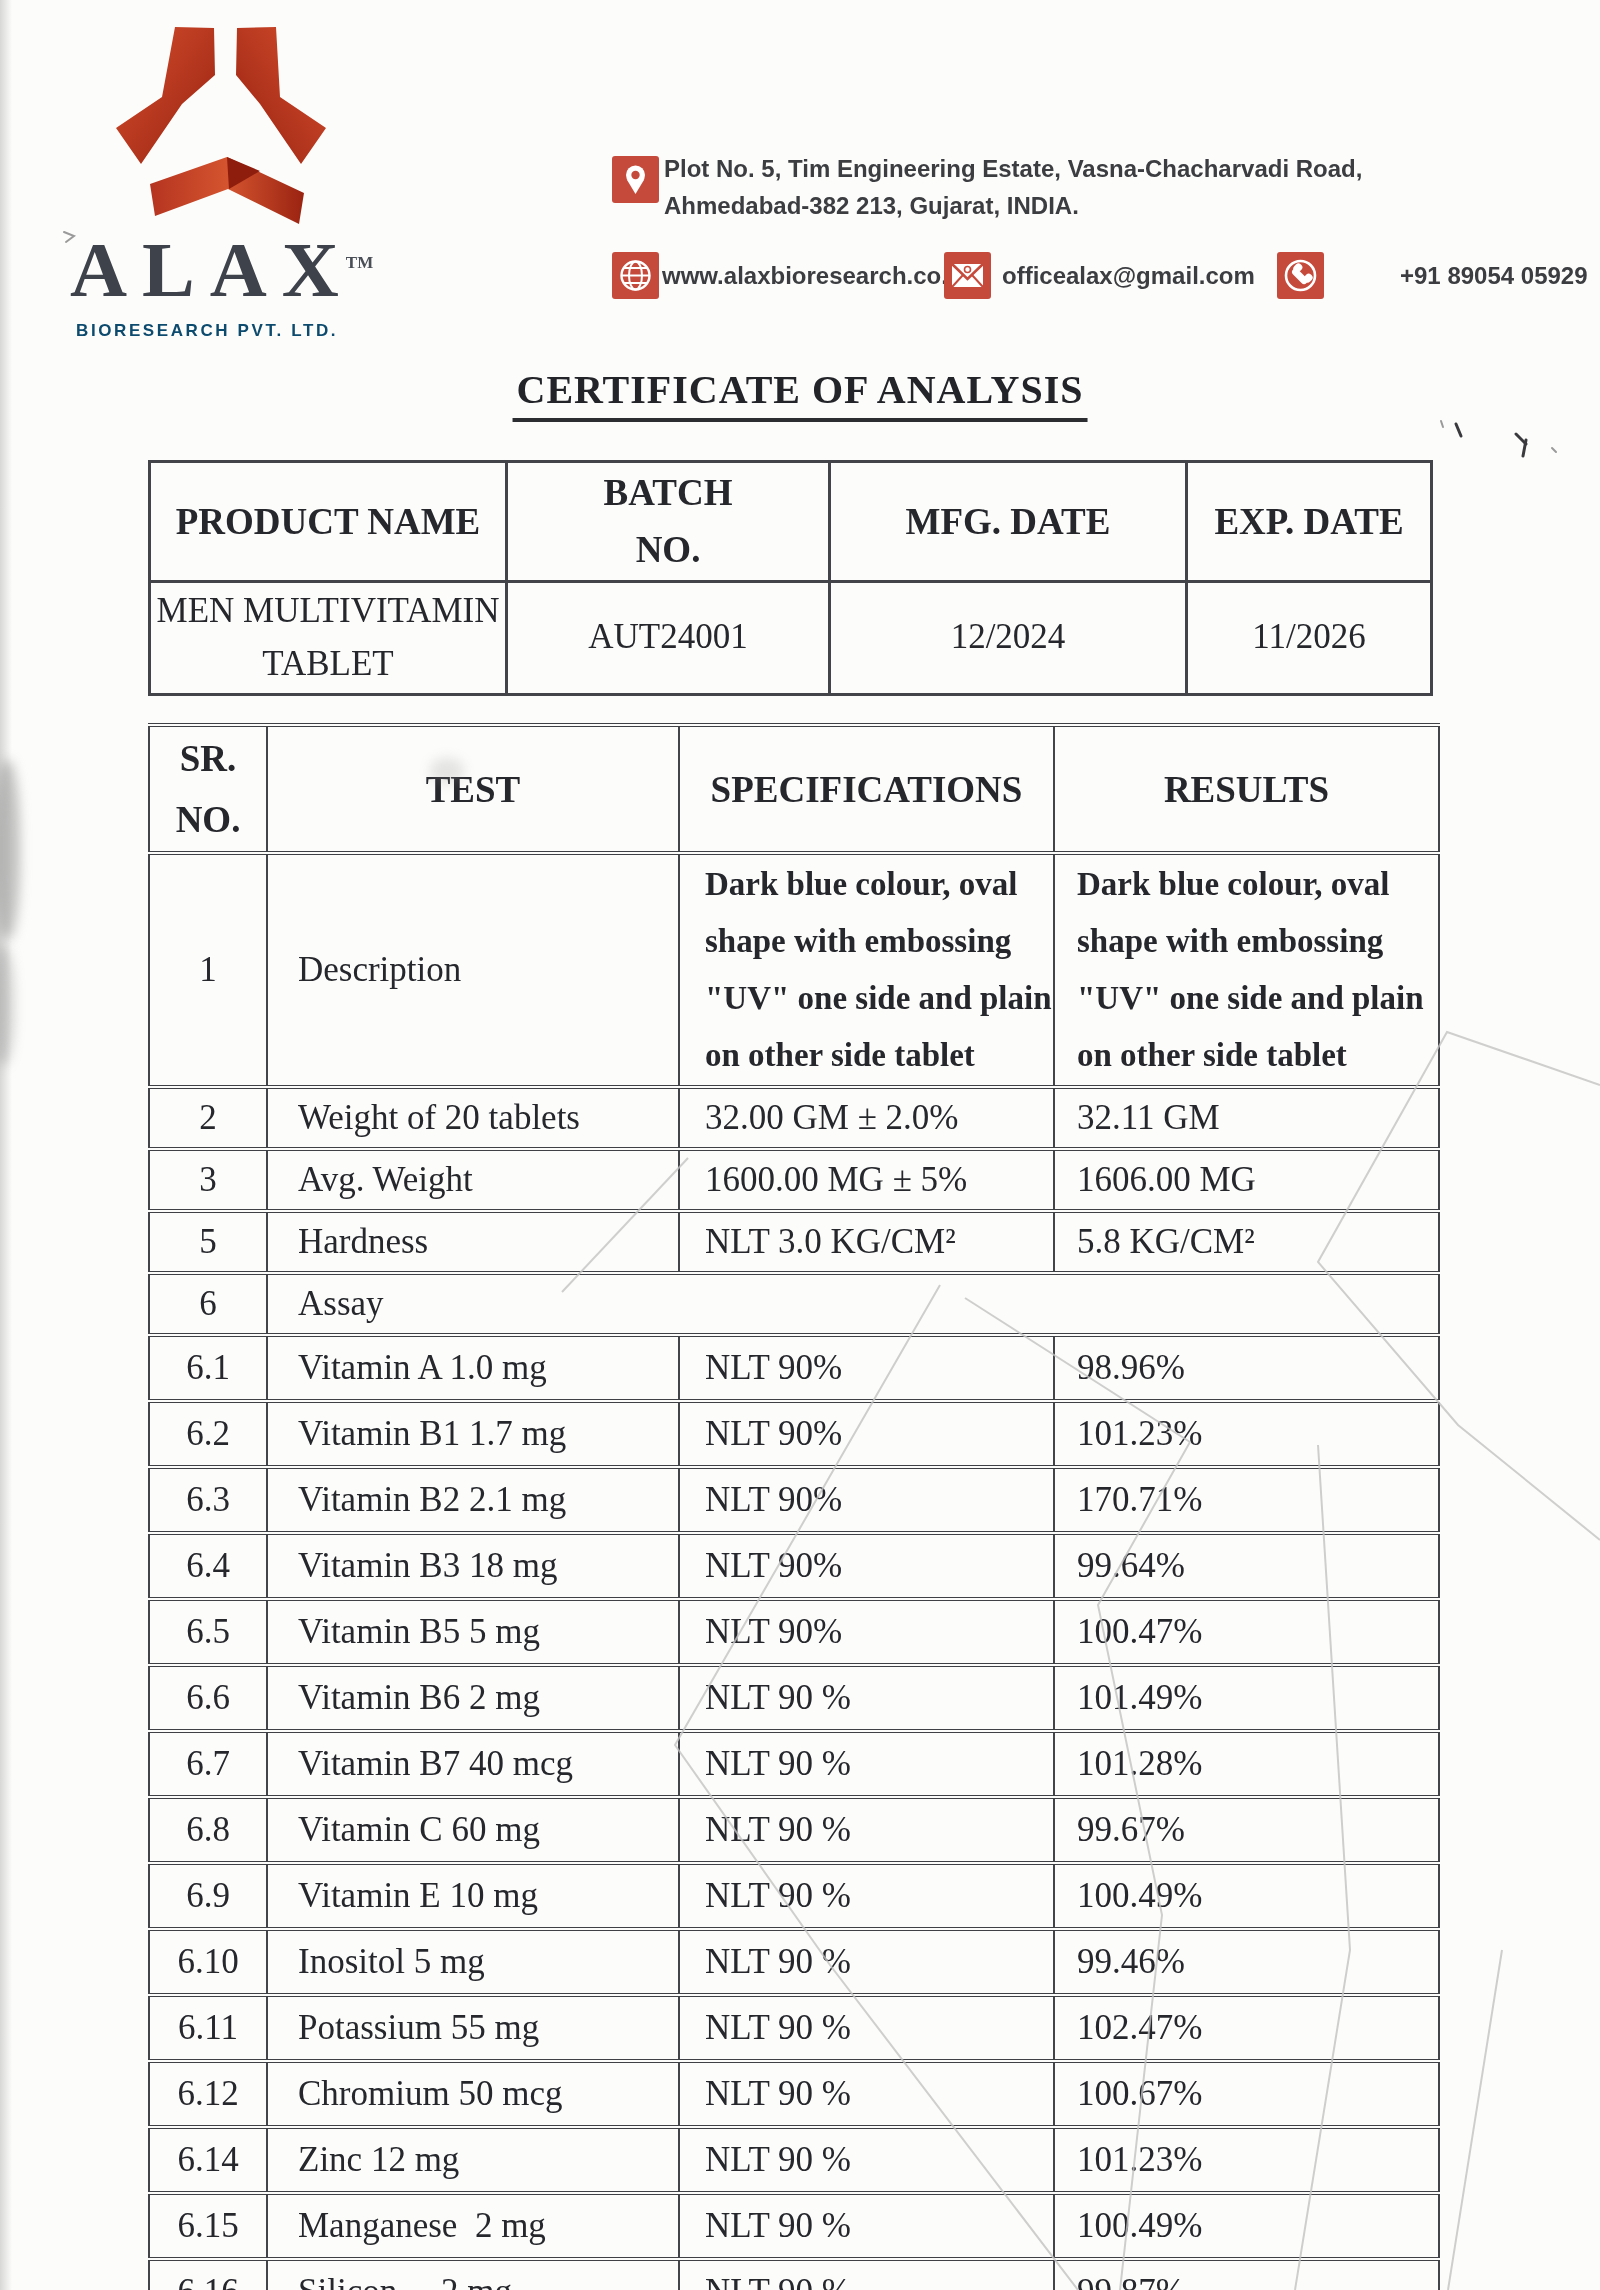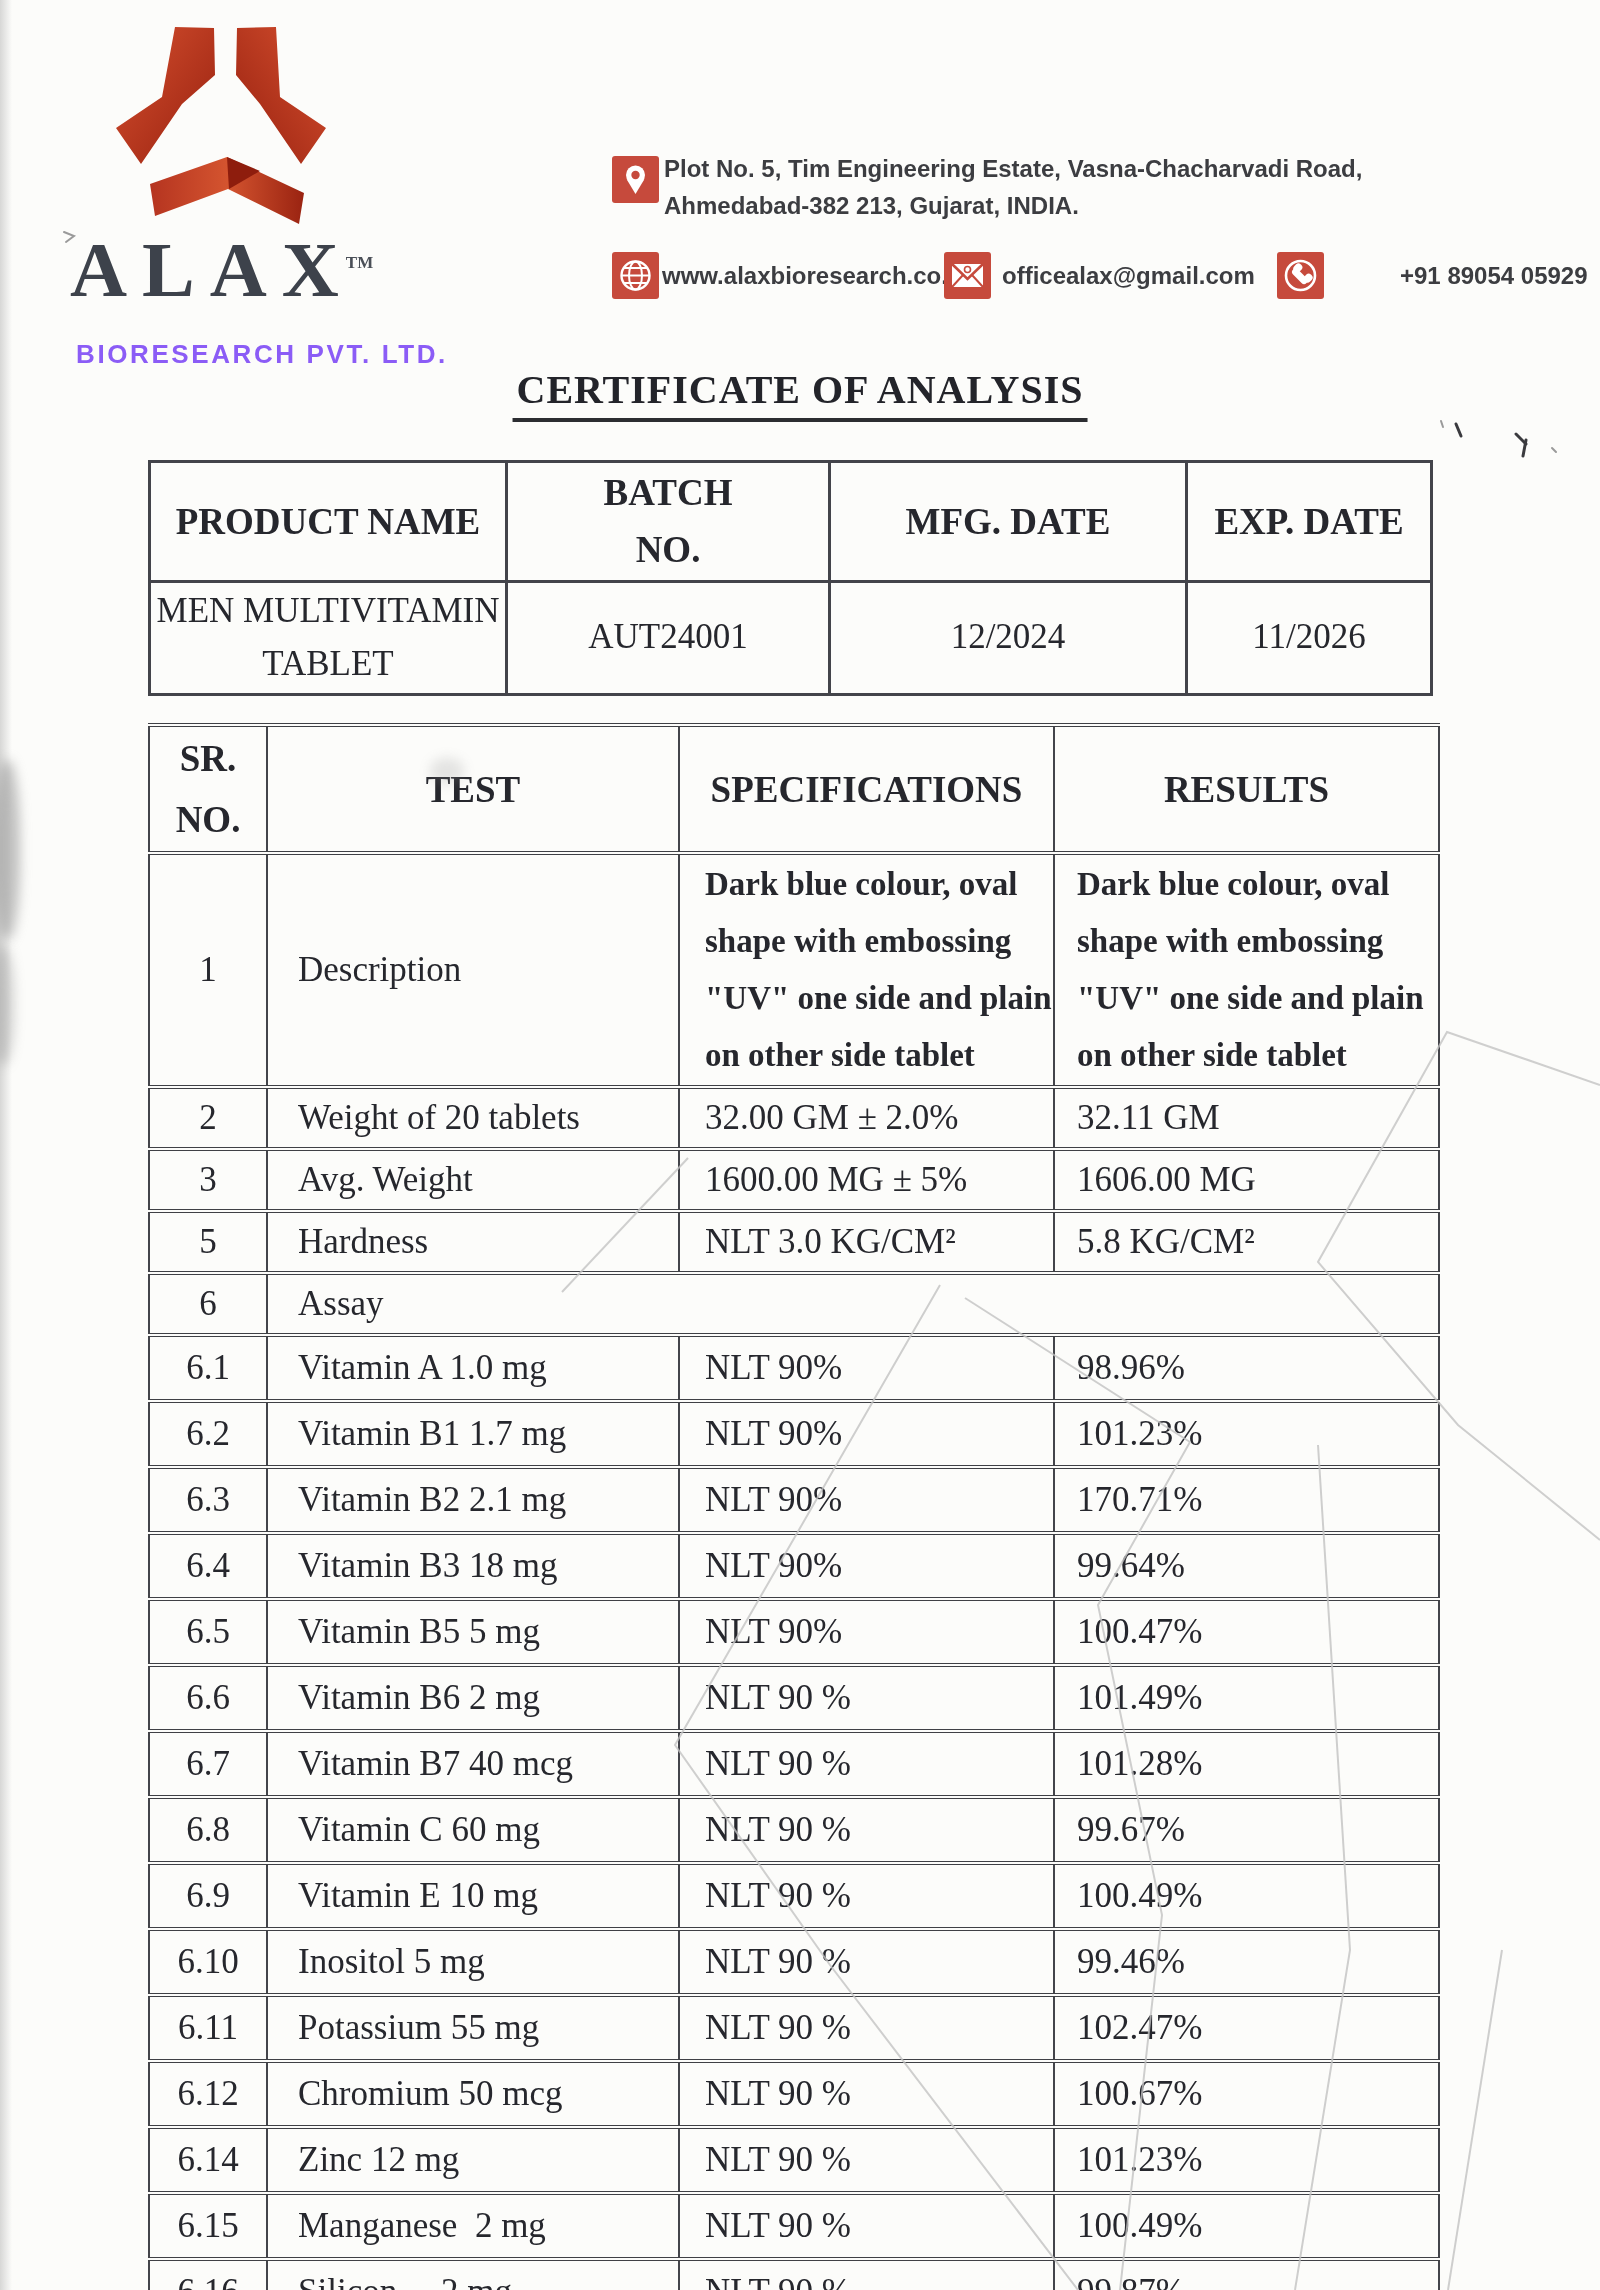--- a/index.html
+++ b/index.html
@@ -10,23 +10,23 @@
   }
   
   .logo-svg{position:absolute;left:100px;top:18px;width:242px;height:212px;}
   .logo-word{
     position:absolute;left:70px;top:230px;width:320px;
     font-family:"Liberation Serif",serif;font-size:79px;font-weight:700;
     letter-spacing:15px;color:#3d424b;line-height:1;white-space:nowrap;
   }
   .logo-word .tm{font-size:17px;letter-spacing:0;vertical-align:28px;margin-left:-8px;color:#4a4f57;}
   .logo-sub{
-    position:absolute;left:76px;top:339px;
-    font-family:"Liberation Sans",sans-serif;font-size:26px;font-weight:bold;
-    letter-spacing:2.6px;color:#8b5cf6;white-space:nowrap;
+    position:absolute;left:76px;top:321px;
+    font-family:"Liberation Sans",sans-serif;font-size:17px;font-weight:bold;
+    letter-spacing:2.6px;color:#0c4a6e;white-space:nowrap;
   }
   .contact{position:absolute;left:0;top:0;font-family:"Liberation Sans",sans-serif;color:#3c3d41;}
   .cicon{position:absolute;width:47px;height:47px;}
   .ctext{position:absolute;font-weight:bold;font-size:24px;white-space:nowrap;color:#3c3d41;}
   .addr{line-height:37px;}
   
   .coa-title{
     position:absolute;left:50%;top:366px;transform:translateX(-50%);
     font-size:40px;font-weight:bold;letter-spacing:1px;white-space:nowrap;
     border-bottom:4px solid #2c2d31;padding:0 4px 5px 4px;color:#23242a;text-align:right;

